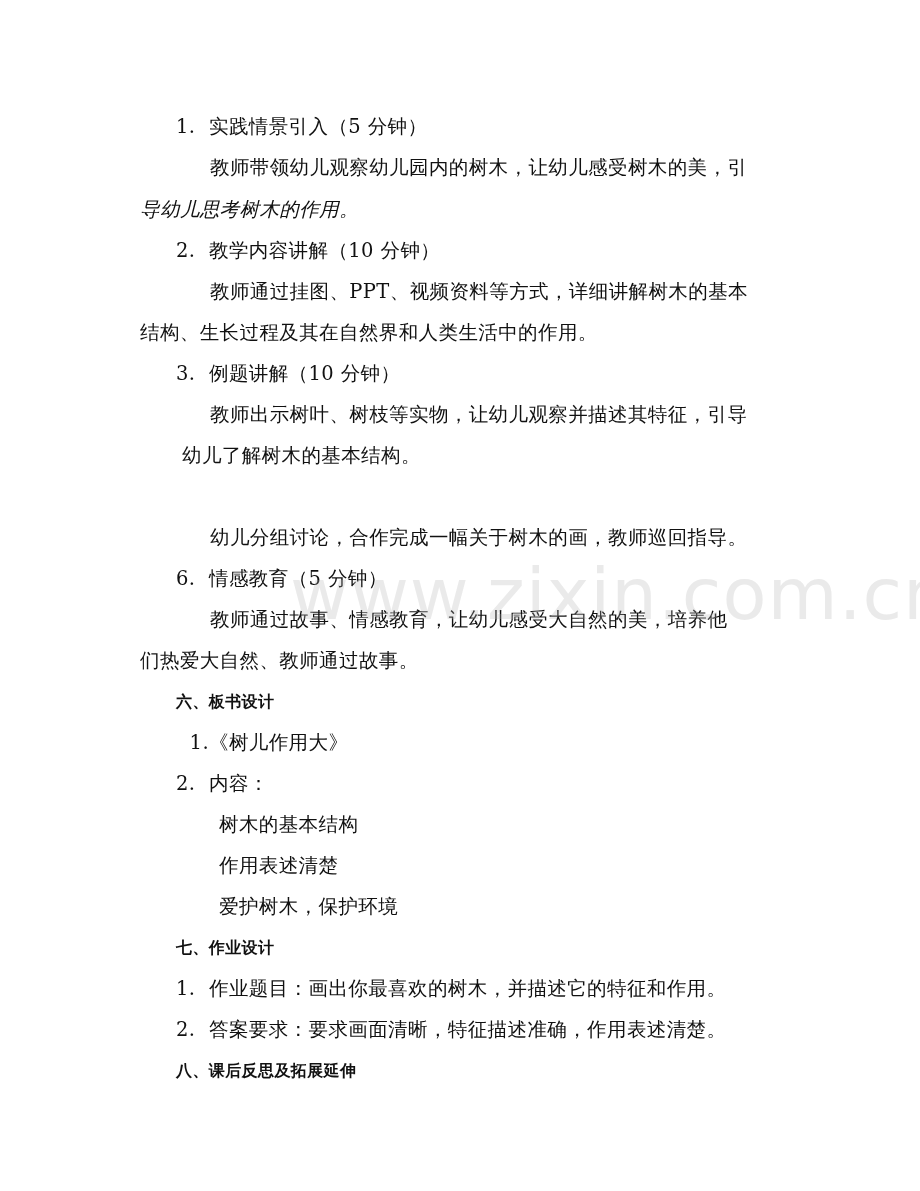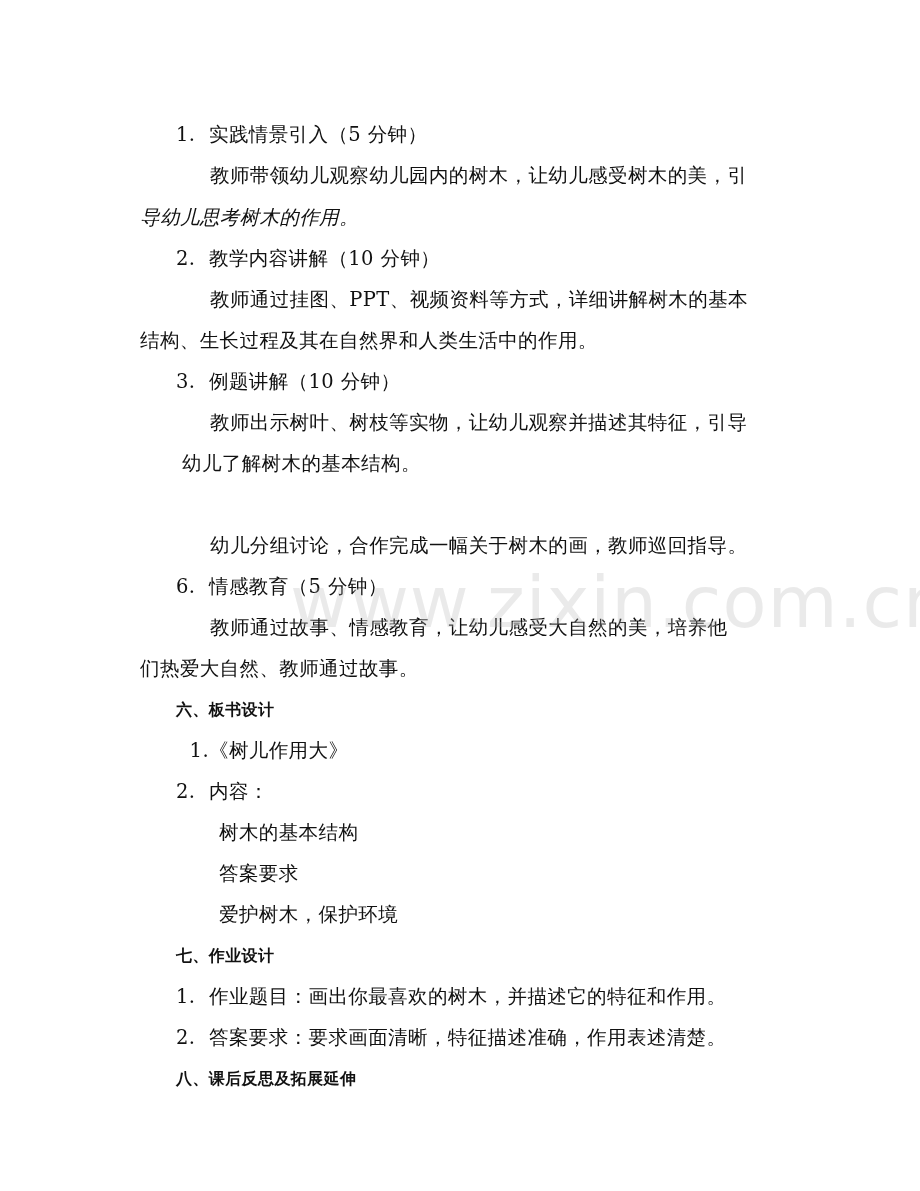--- a/index.html
+++ b/index.html
@@ -11,21 +11,21 @@
       width: 920px;
       height: 1191px;
       position: relative;
       overflow: hidden;
       font-family: "DejaVu Serif", "Liberation Serif", serif;
       color: #111111;
     }
     .page {
       position: absolute;
       left: 0;
-      top: 12px;
+      top: 4px;
       width: 920px;
       height: 996px;
     }
     .line {
       position: absolute;
       white-space: nowrap;
       font-size: 19.5px;
       line-height: 26px;
       letter-spacing: 0.4px;
     }
@@ -79,21 +79,21 @@
   <div class="line" style="left:140px; top:644px;">们热爱大自然、教师通过故事。</div>
 
   <div class="line heading" style="left:176px; top:685px;">六、板书设计</div>
   <div class="line" style="left:176px; top:726px;text-align:right;">
     <span class="num">1.</span><span>《树儿作用大》</span>
   </div>
   <div class="line" style="left:176px; top:767px;">
     <span class="num">2.</span><span>内容：</span>
   </div>
   <div class="line" style="left:219px; top:808px;">树木的基本结构</div>
-  <div class="line" style="left:219px; top:849px;">答案要求</div>
+  <div class="line" style="left:219px; top:849px;">作用表述清楚</div>
   <div class="line" style="left:219px; top:890px;">爱护树木，保护环境</div>
 
   <div class="line heading" style="left:176px; top:931px;">七、作业设计</div>
   <div class="line" style="left:176px; top:972px;">
     <span class="num">1.</span><span>作业题目：画出你最喜欢的树木，并描述它的特征和作用。</span>
   </div>
   <div class="line" style="left:176px; top:1013px;">
     <span class="num">2.</span><span>答案要求：要求画面清晰，特征描述准确，作用表述清楚。</span>
   </div>
 

